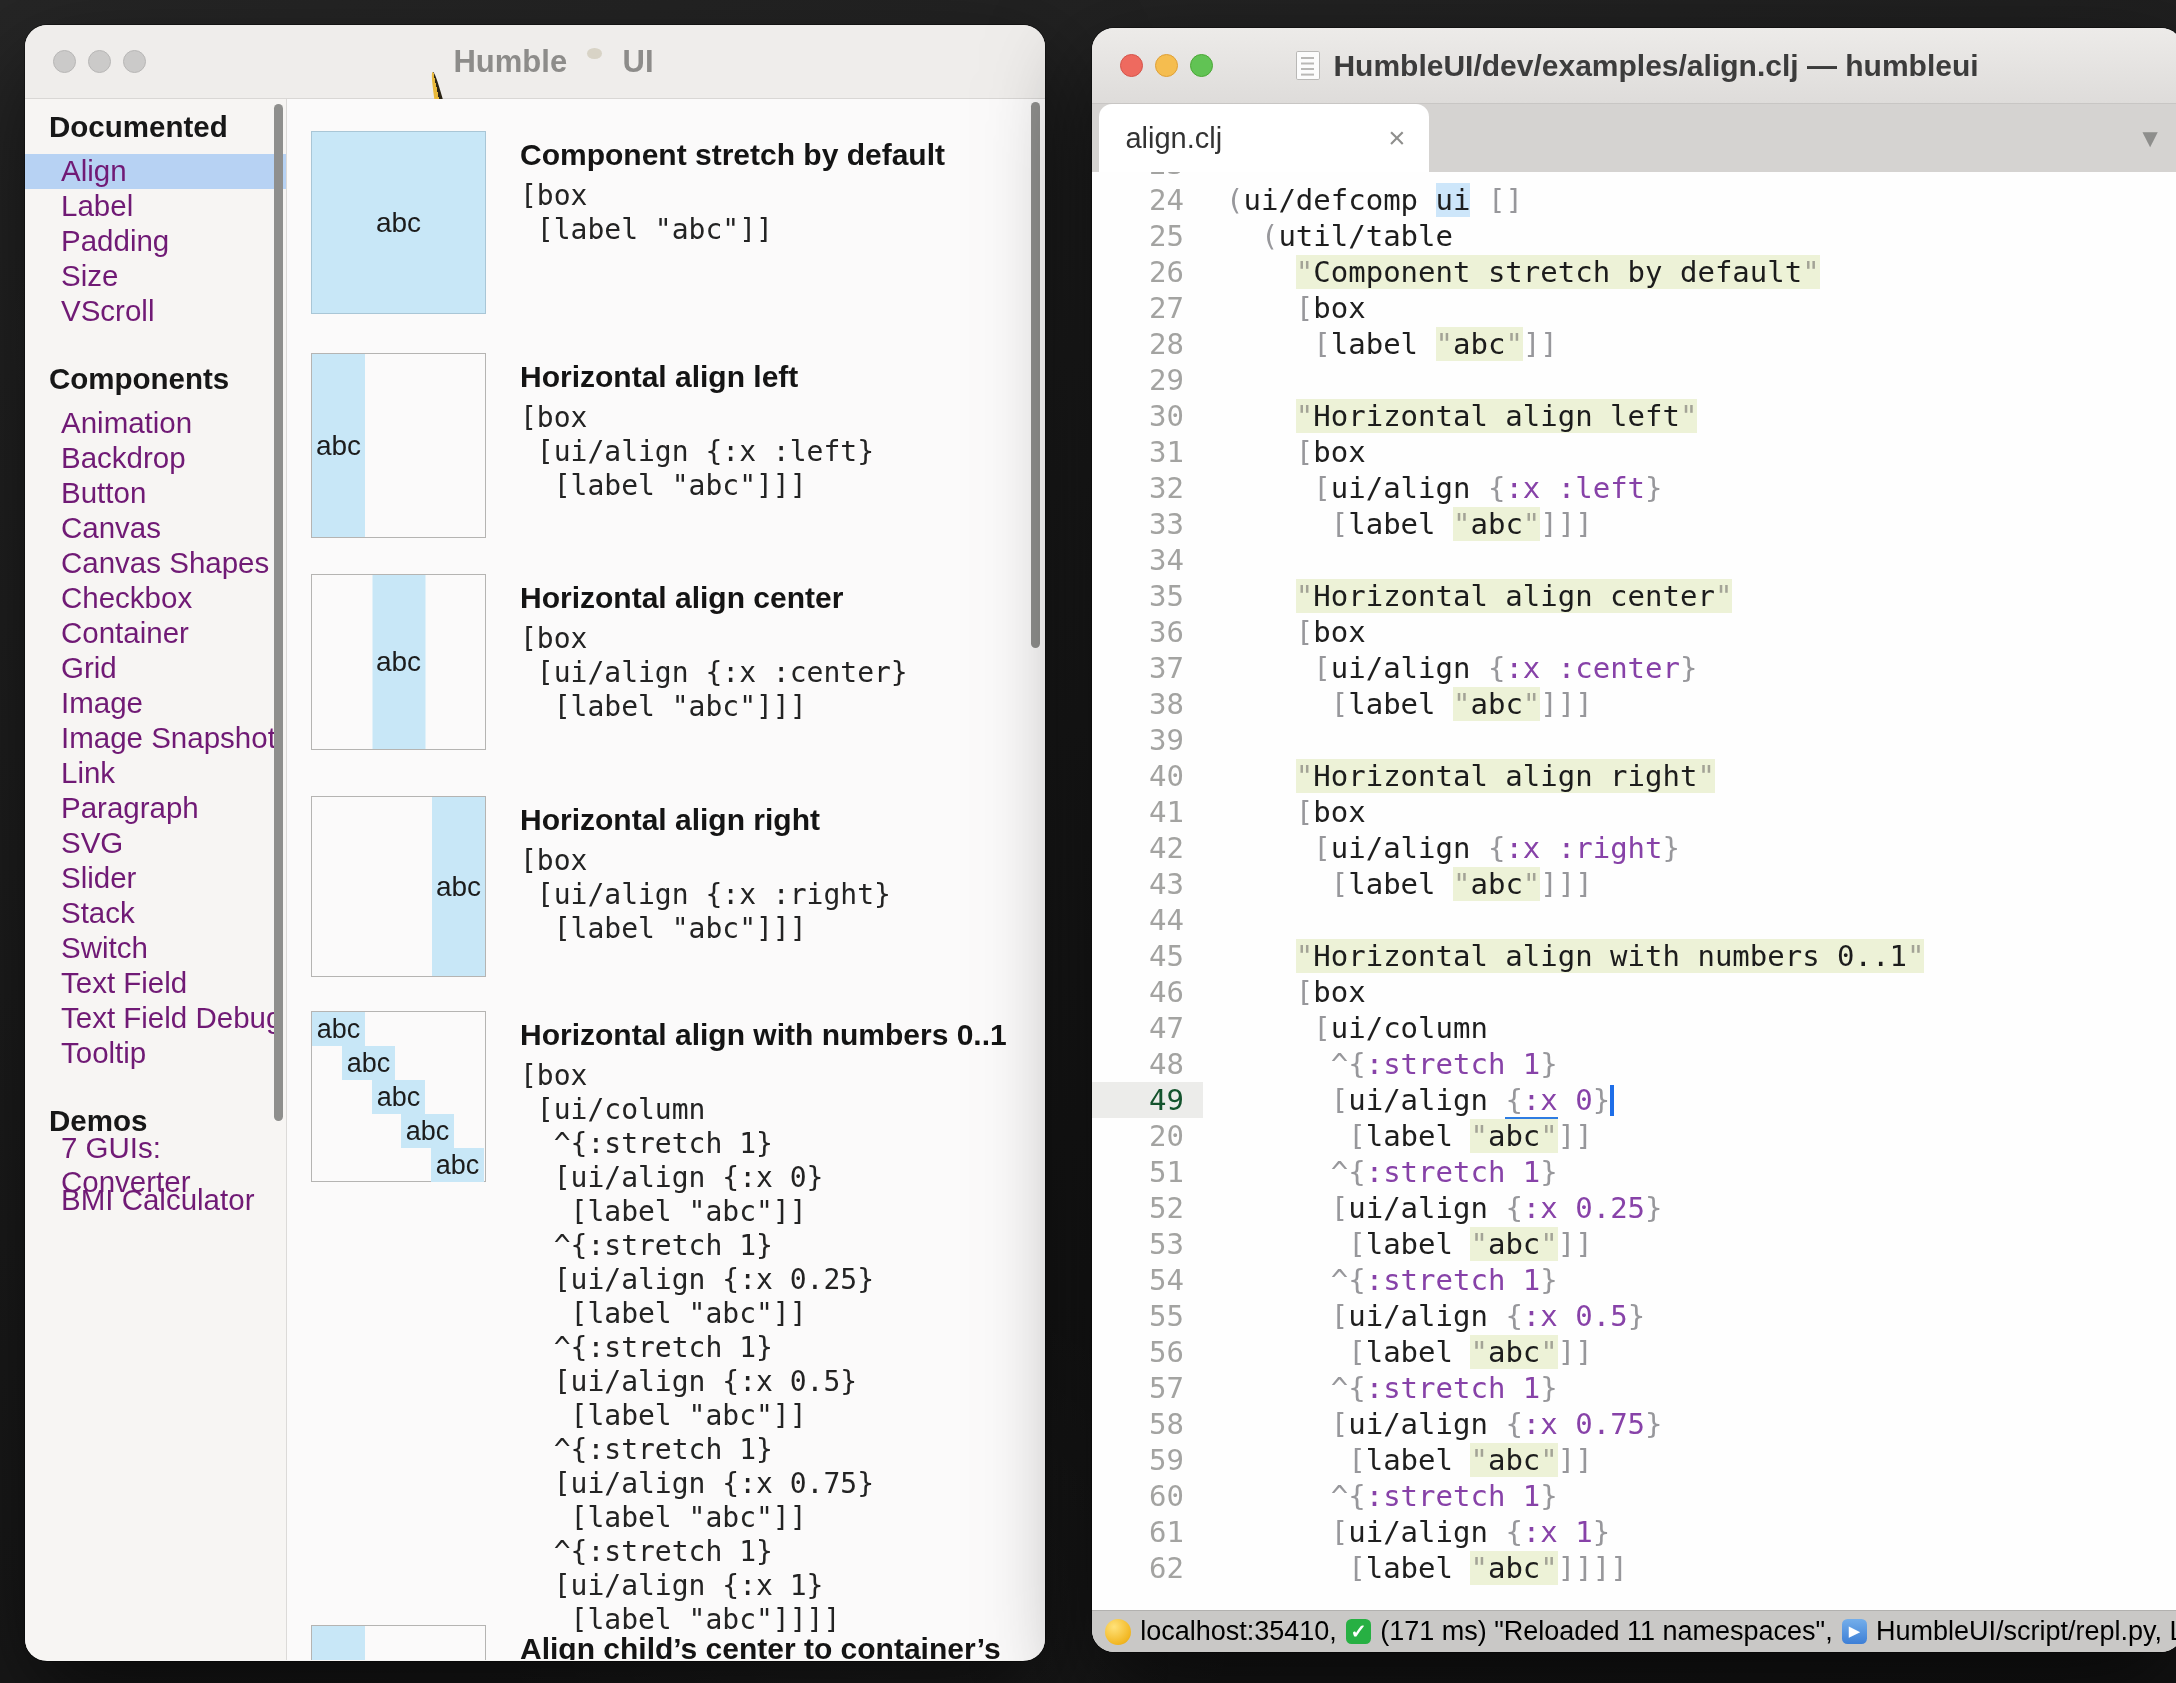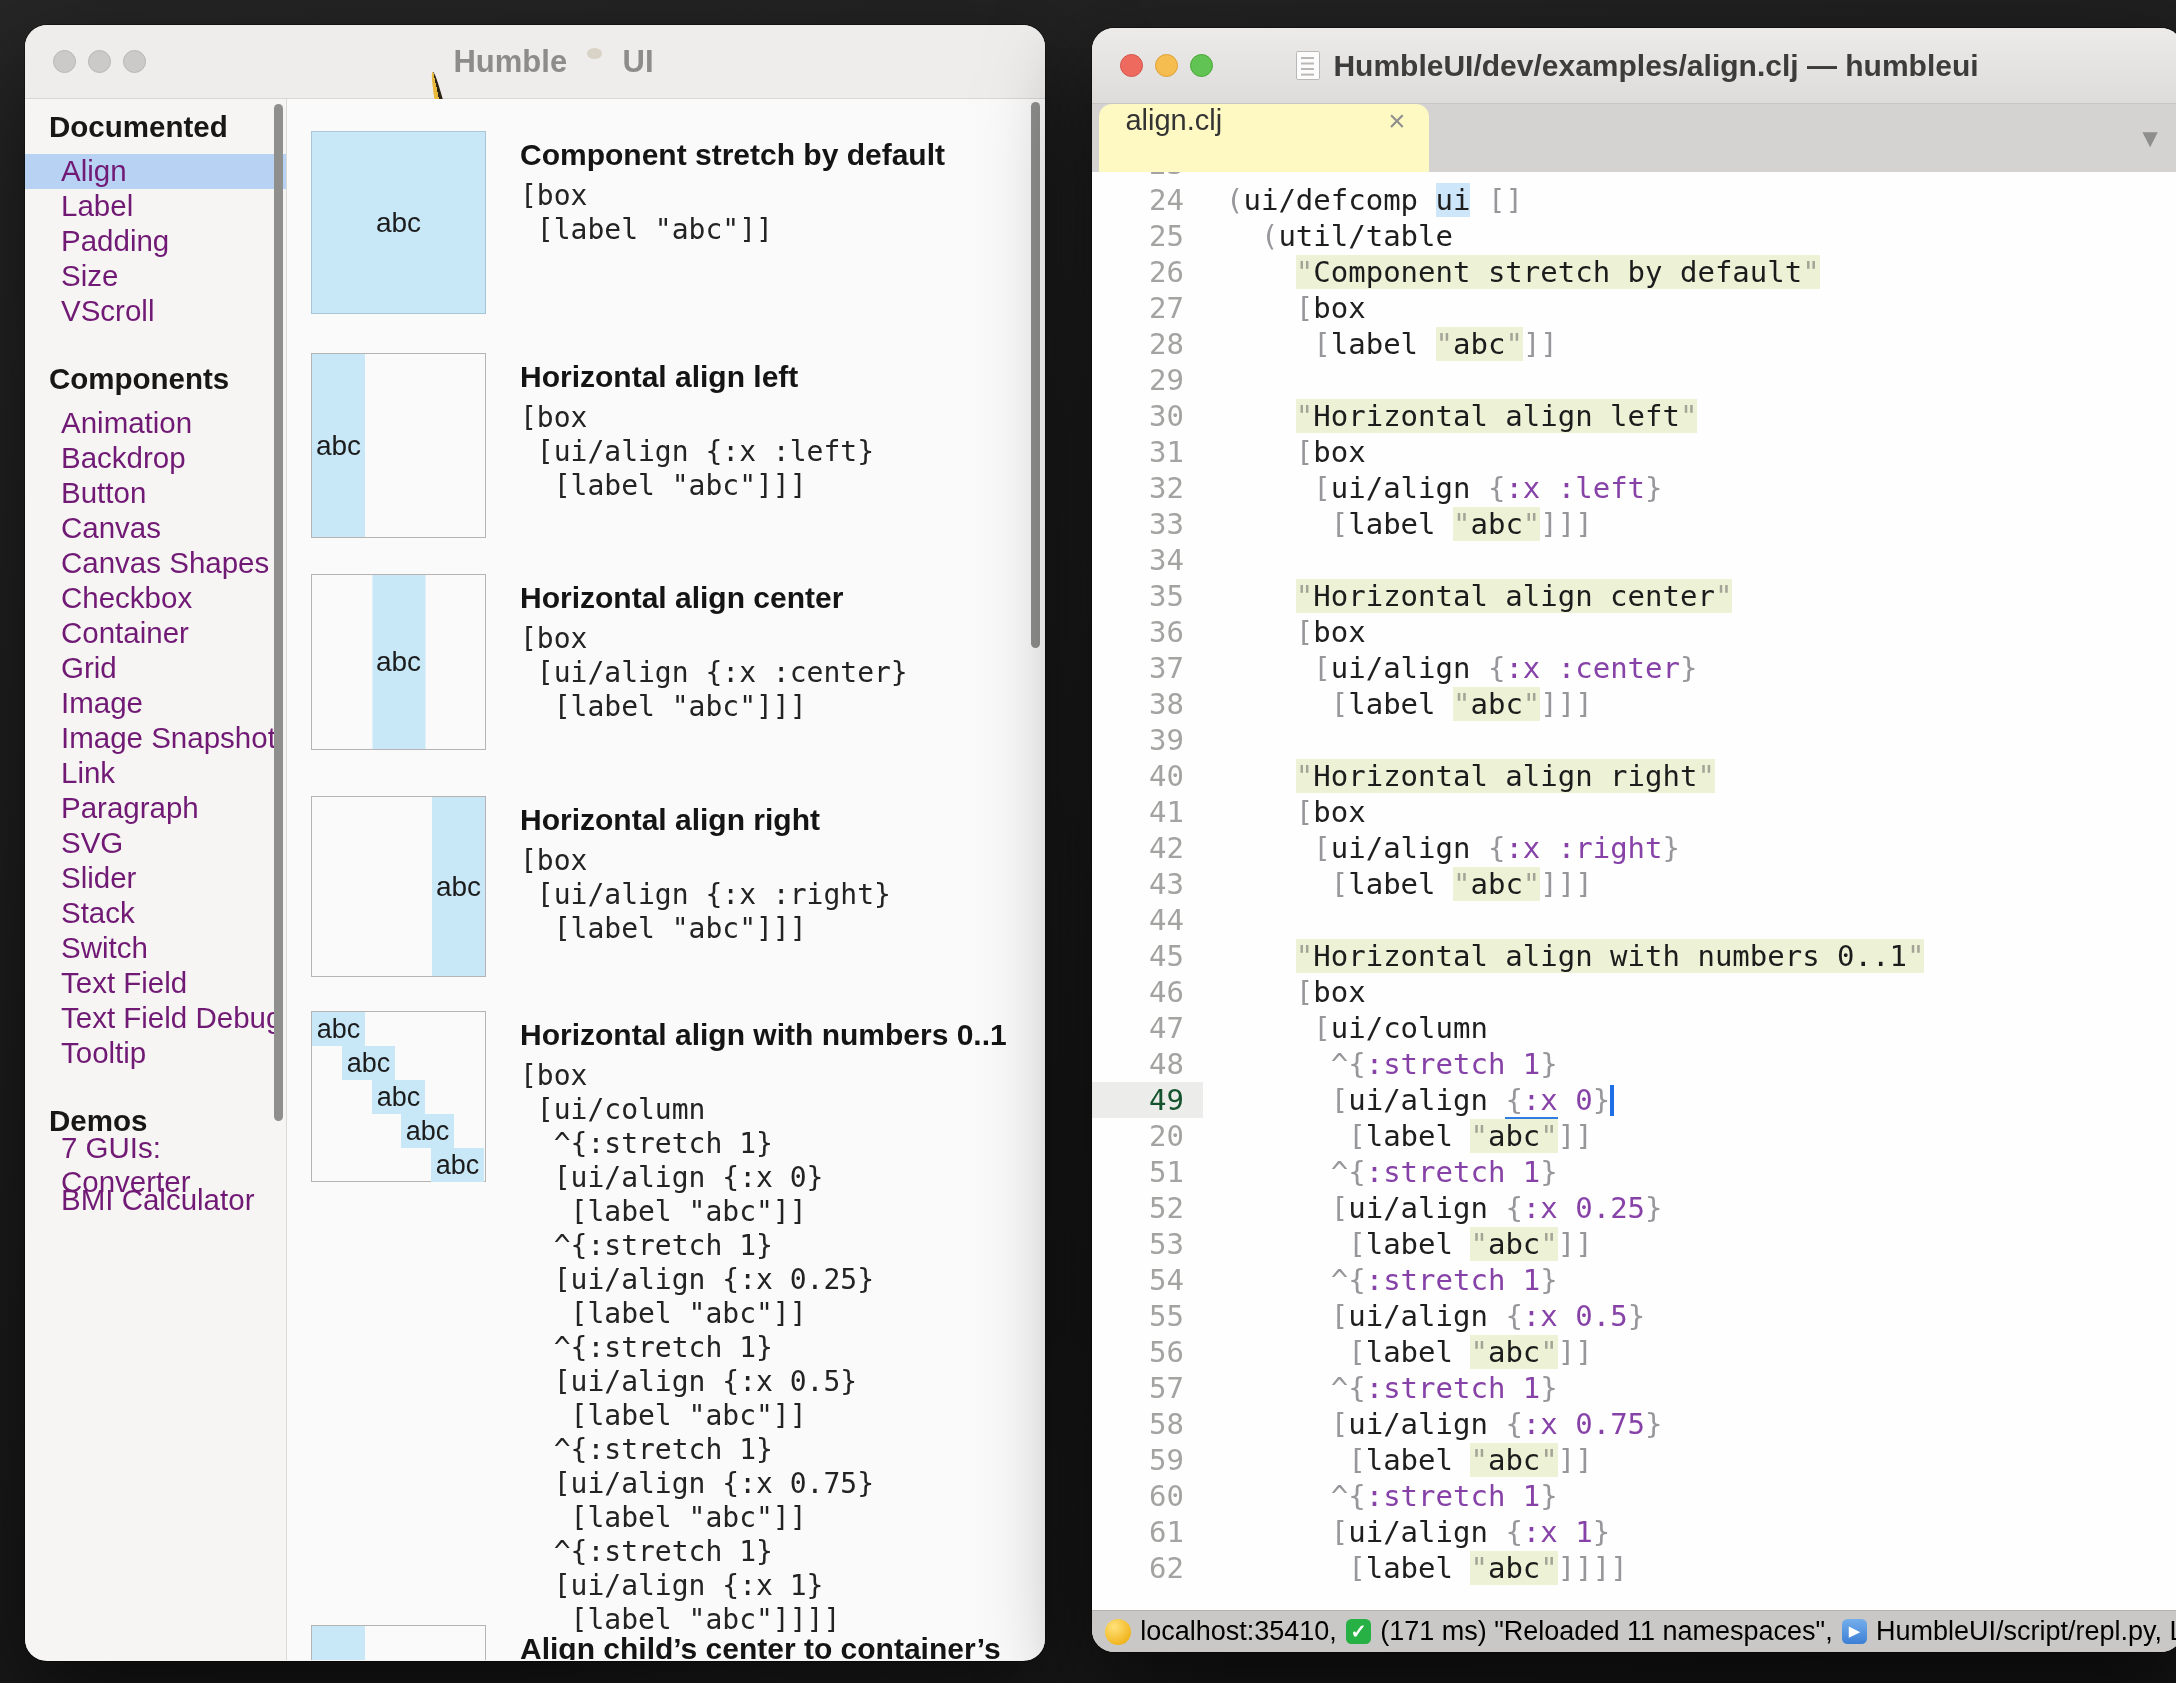--- a/index.html
+++ b/index.html
@@ -54,21 +54,21 @@
   #win-right{ left:1092px; top:28px; width:1091px; height:1624px; background:#fefefe; }
   #win-right .titlebar{ height:76px; background:linear-gradient(#edebe9,#dedcda); border-bottom:0.9px solid #c8c6c4; position:relative; display:flex; align-items:center; justify-content:center; }
   .light.red{ background:#ee6a5f; border:0.9px solid #d5544a; }
   .light.yellow{ background:#f5bd4f; border:0.9px solid #dfa036; }
   .light.green{ background:#61c354; border:0.9px solid #4aa835; }
   #win-right .wtitle{ font-size:30px; font-weight:600; color:#3c3c3c; display:flex; align-items:center; gap:13px; }
   .docicon{ width:24px; height:29.5px; background:#fcfcfc; border:1.8px solid #b9b8b6; border-radius:1.8px; position:relative; }
   .docicon:before{ content:""; position:absolute; left:3.7px; top:5.5px; width:13px; height:1.8px; background:#b9b8b6; box-shadow:0 5.5px 0 #b9b8b6, 0 11px 0 #b9b8b6, 0 16.6px 0 #b9b8b6; }
 
   #tabbar{ height:68px; background:#d5d3d1; position:relative; }
-  #tab-active{ position:absolute; left:7.4px; top:0; width:330px; height:68px; background:#fef9c3; border-radius:13px 13px 0 0; display:flex; }
+  #tab-active{ position:absolute; left:7.4px; top:0; width:330px; height:68px; background:#ffffff; border-radius:13px 13px 0 0; display:flex; align-items:center; }
   #tab-active .tab-label{ font-size:29px; color:#333; padding-left:26px; }
   #tab-active .tab-close{ position:absolute; right:24px; font-size:29.5px; color:#8f8f8d; }
   #tab-dropdown{ position:absolute; right:20px; top:0; height:100%; display:flex; align-items:center; font-size:26px; color:#8e8e8c; }
 
   #editor{ position:relative; height:1438px; background:#fefefe; overflow:hidden; font-family:"DejaVu Sans Mono",monospace; }
   #lines{ position:absolute; top:-26px; left:0; right:0; }
   .line{ position:relative; height:36px; line-height:36px; font-size:29px; white-space:pre; }
   .line .gband{ position:absolute; left:0; top:0; width:111px; height:100%; background:#ececea; display:none; }
   .line.current .gband{ display:block; }
   .lnum{ position:absolute; left:0; top:0; width:92px; text-align:right; color:#a3a3a1; }

